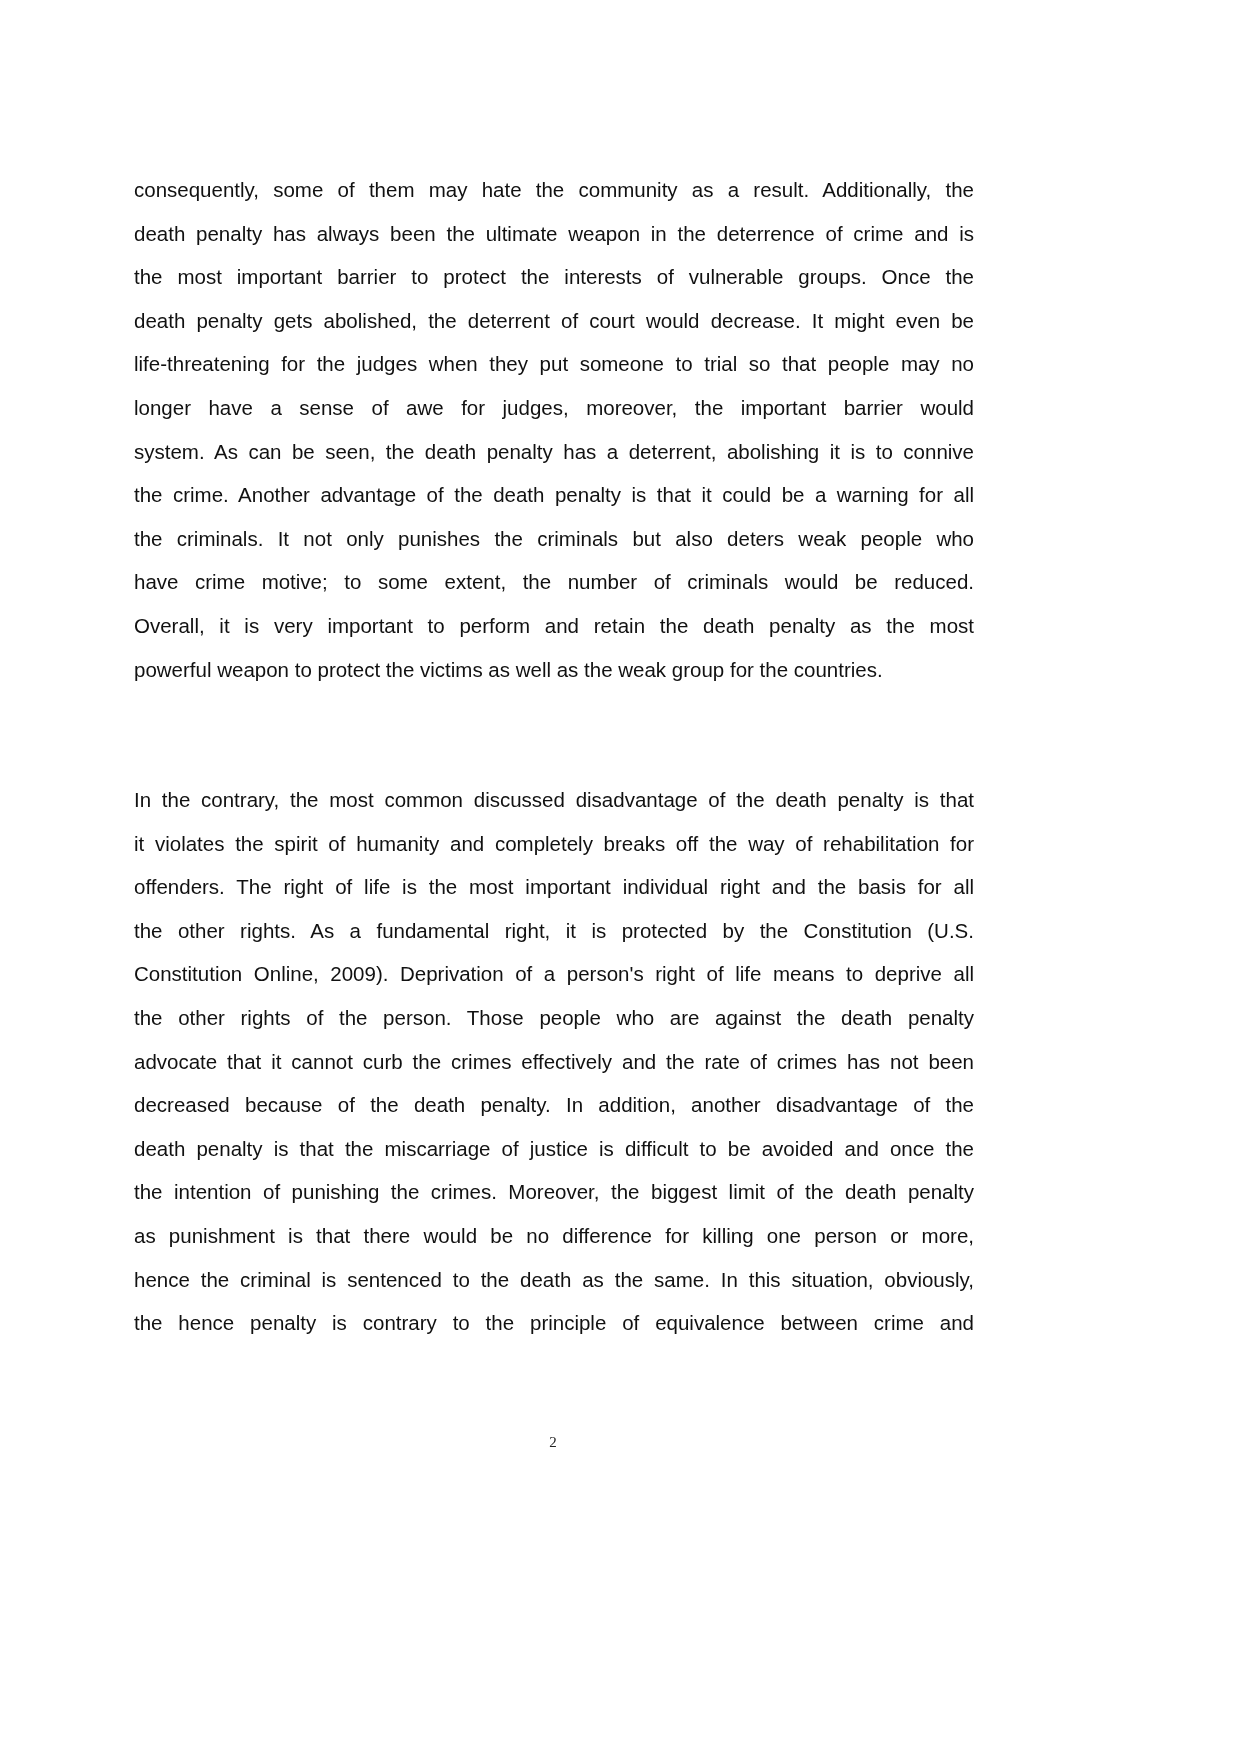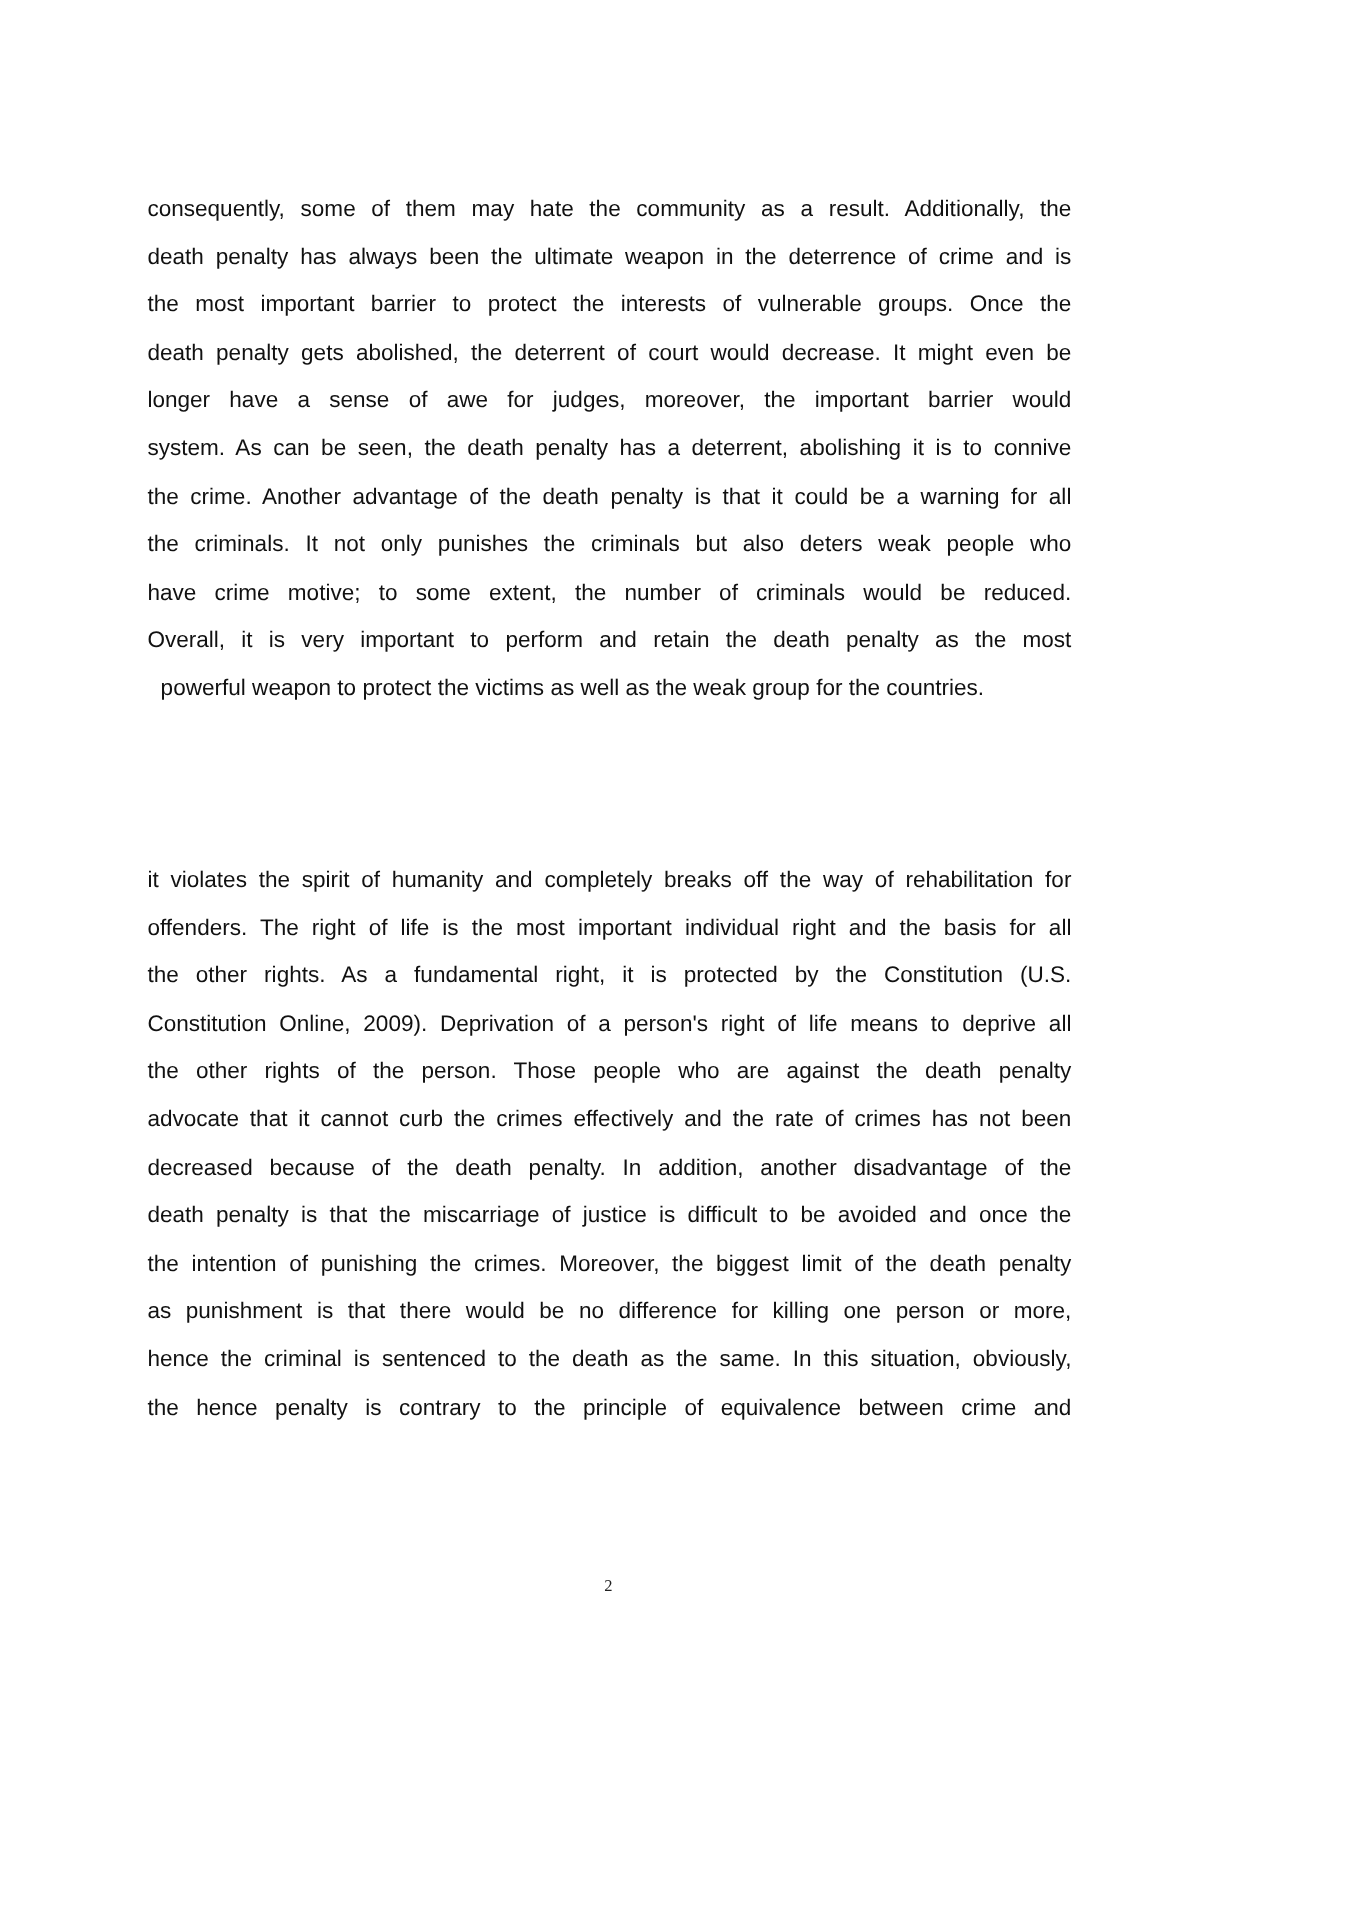--- a/index.html
+++ b/index.html
@@ -11,47 +11,49 @@
   .para {
     position: absolute; left: 134px; width: 840px;
     font-family: "Liberation Sans", sans-serif;
     font-size: 20.5px; color: #111111;
   }
   .line {
     height: 43.6px; line-height: 43.6px;
     text-align: justify; text-align-last: justify;
     white-space: nowrap; overflow: visible;
   }
-  .line.last { text-align: left; text-align-last: left; margin-left: 12px; }
+  .line.last { text-align: left; text-align-last: left; }
   #para-1 { top: 168px; }
   #para-2 { top: 778px; }
   .page-number {
     position: absolute; top: 1434px; left: 0; width: 1106px; text-align: center;
     font-family: "Liberation Serif", serif; font-size: 15px; color: #222222;
   }
 </style>
 </head>
 <body>
 
 <div class="page">
   <div class="para" id="para-1">
     <div class="line">consequently, some of them may hate the community as a result. Additionally, the</div>
     <div class="line">death penalty has always been the ultimate weapon in the deterrence of crime and is</div>
     <div class="line">the most important barrier to protect the interests of vulnerable groups. Once the</div>
     <div class="line">death penalty gets abolished, the deterrent of court would decrease. It might even be</div>
+    <div class="line">life-threatening for the judges when they put someone to trial so that people may no</div>
     <div class="line">longer have a sense of awe for judges, moreover, the important barrier would</div>
     <div class="line">system. As can be seen, the death penalty has a deterrent, abolishing it is to connive</div>
     <div class="line">the crime. Another advantage of the death penalty is that it could be a warning for all</div>
     <div class="line">the criminals. It not only punishes the criminals but also deters weak people who</div>
     <div class="line">have crime motive; to some extent, the number of criminals would be reduced.</div>
     <div class="line">Overall, it is very important to perform and retain the death penalty as the most</div>
     <div class="line last">powerful weapon to protect the victims as well as the weak group for the countries.</div>
   </div>
 
   <div class="para" id="para-2">
+    <div class="line">In the contrary, the most common discussed disadvantage of the death penalty is that</div>
     <div class="line">it violates the spirit of humanity and completely breaks off the way of rehabilitation for</div>
     <div class="line">offenders. The right of life is the most important individual right and the basis for all</div>
     <div class="line">the other rights. As a fundamental right, it is protected by the Constitution (U.S.</div>
     <div class="line">Constitution Online, 2009). Deprivation of a person's right of life means to deprive all</div>
     <div class="line">the other rights of the person. Those people who are against the death penalty</div>
     <div class="line">advocate that it cannot curb the crimes effectively and the rate of crimes has not been</div>
     <div class="line">decreased because of the death penalty. In addition, another disadvantage of the</div>
     <div class="line">death penalty is that the miscarriage of justice is difficult to be avoided and once the</div>
     <div class="line">the intention of punishing the crimes. Moreover, the biggest limit of the death penalty</div>
     <div class="line">as punishment is that there would be no difference for killing one person or more,</div>

